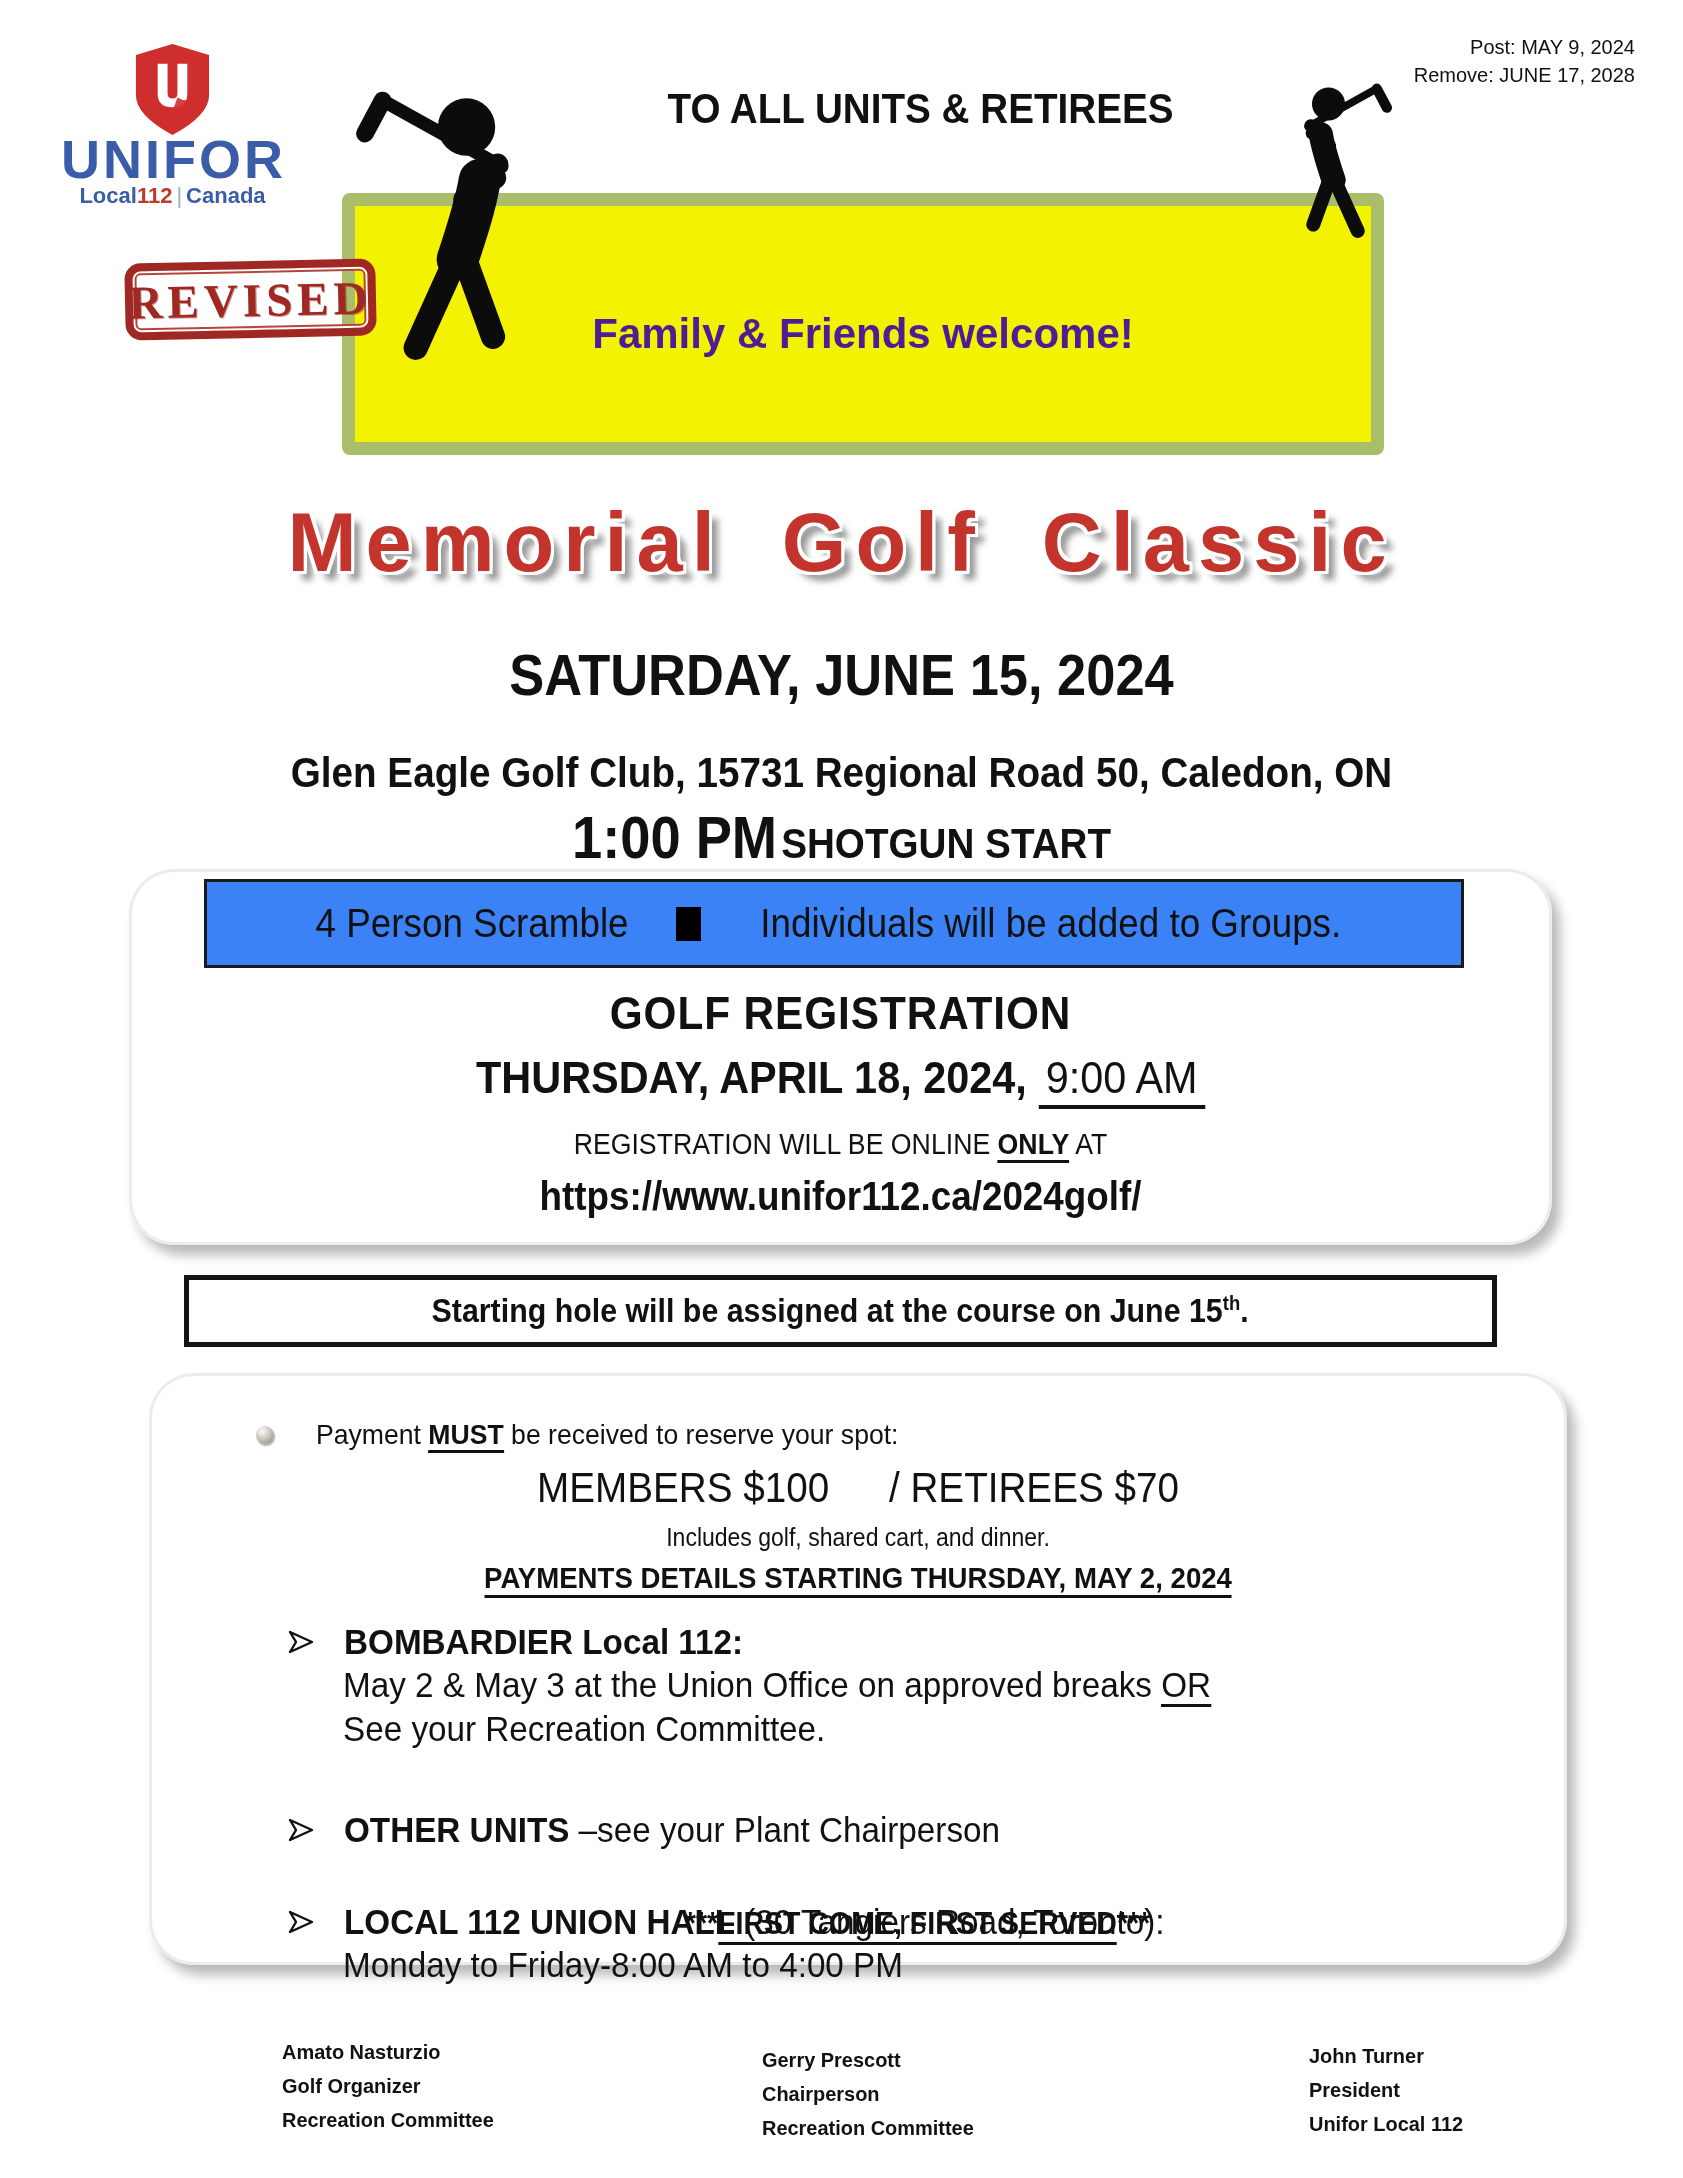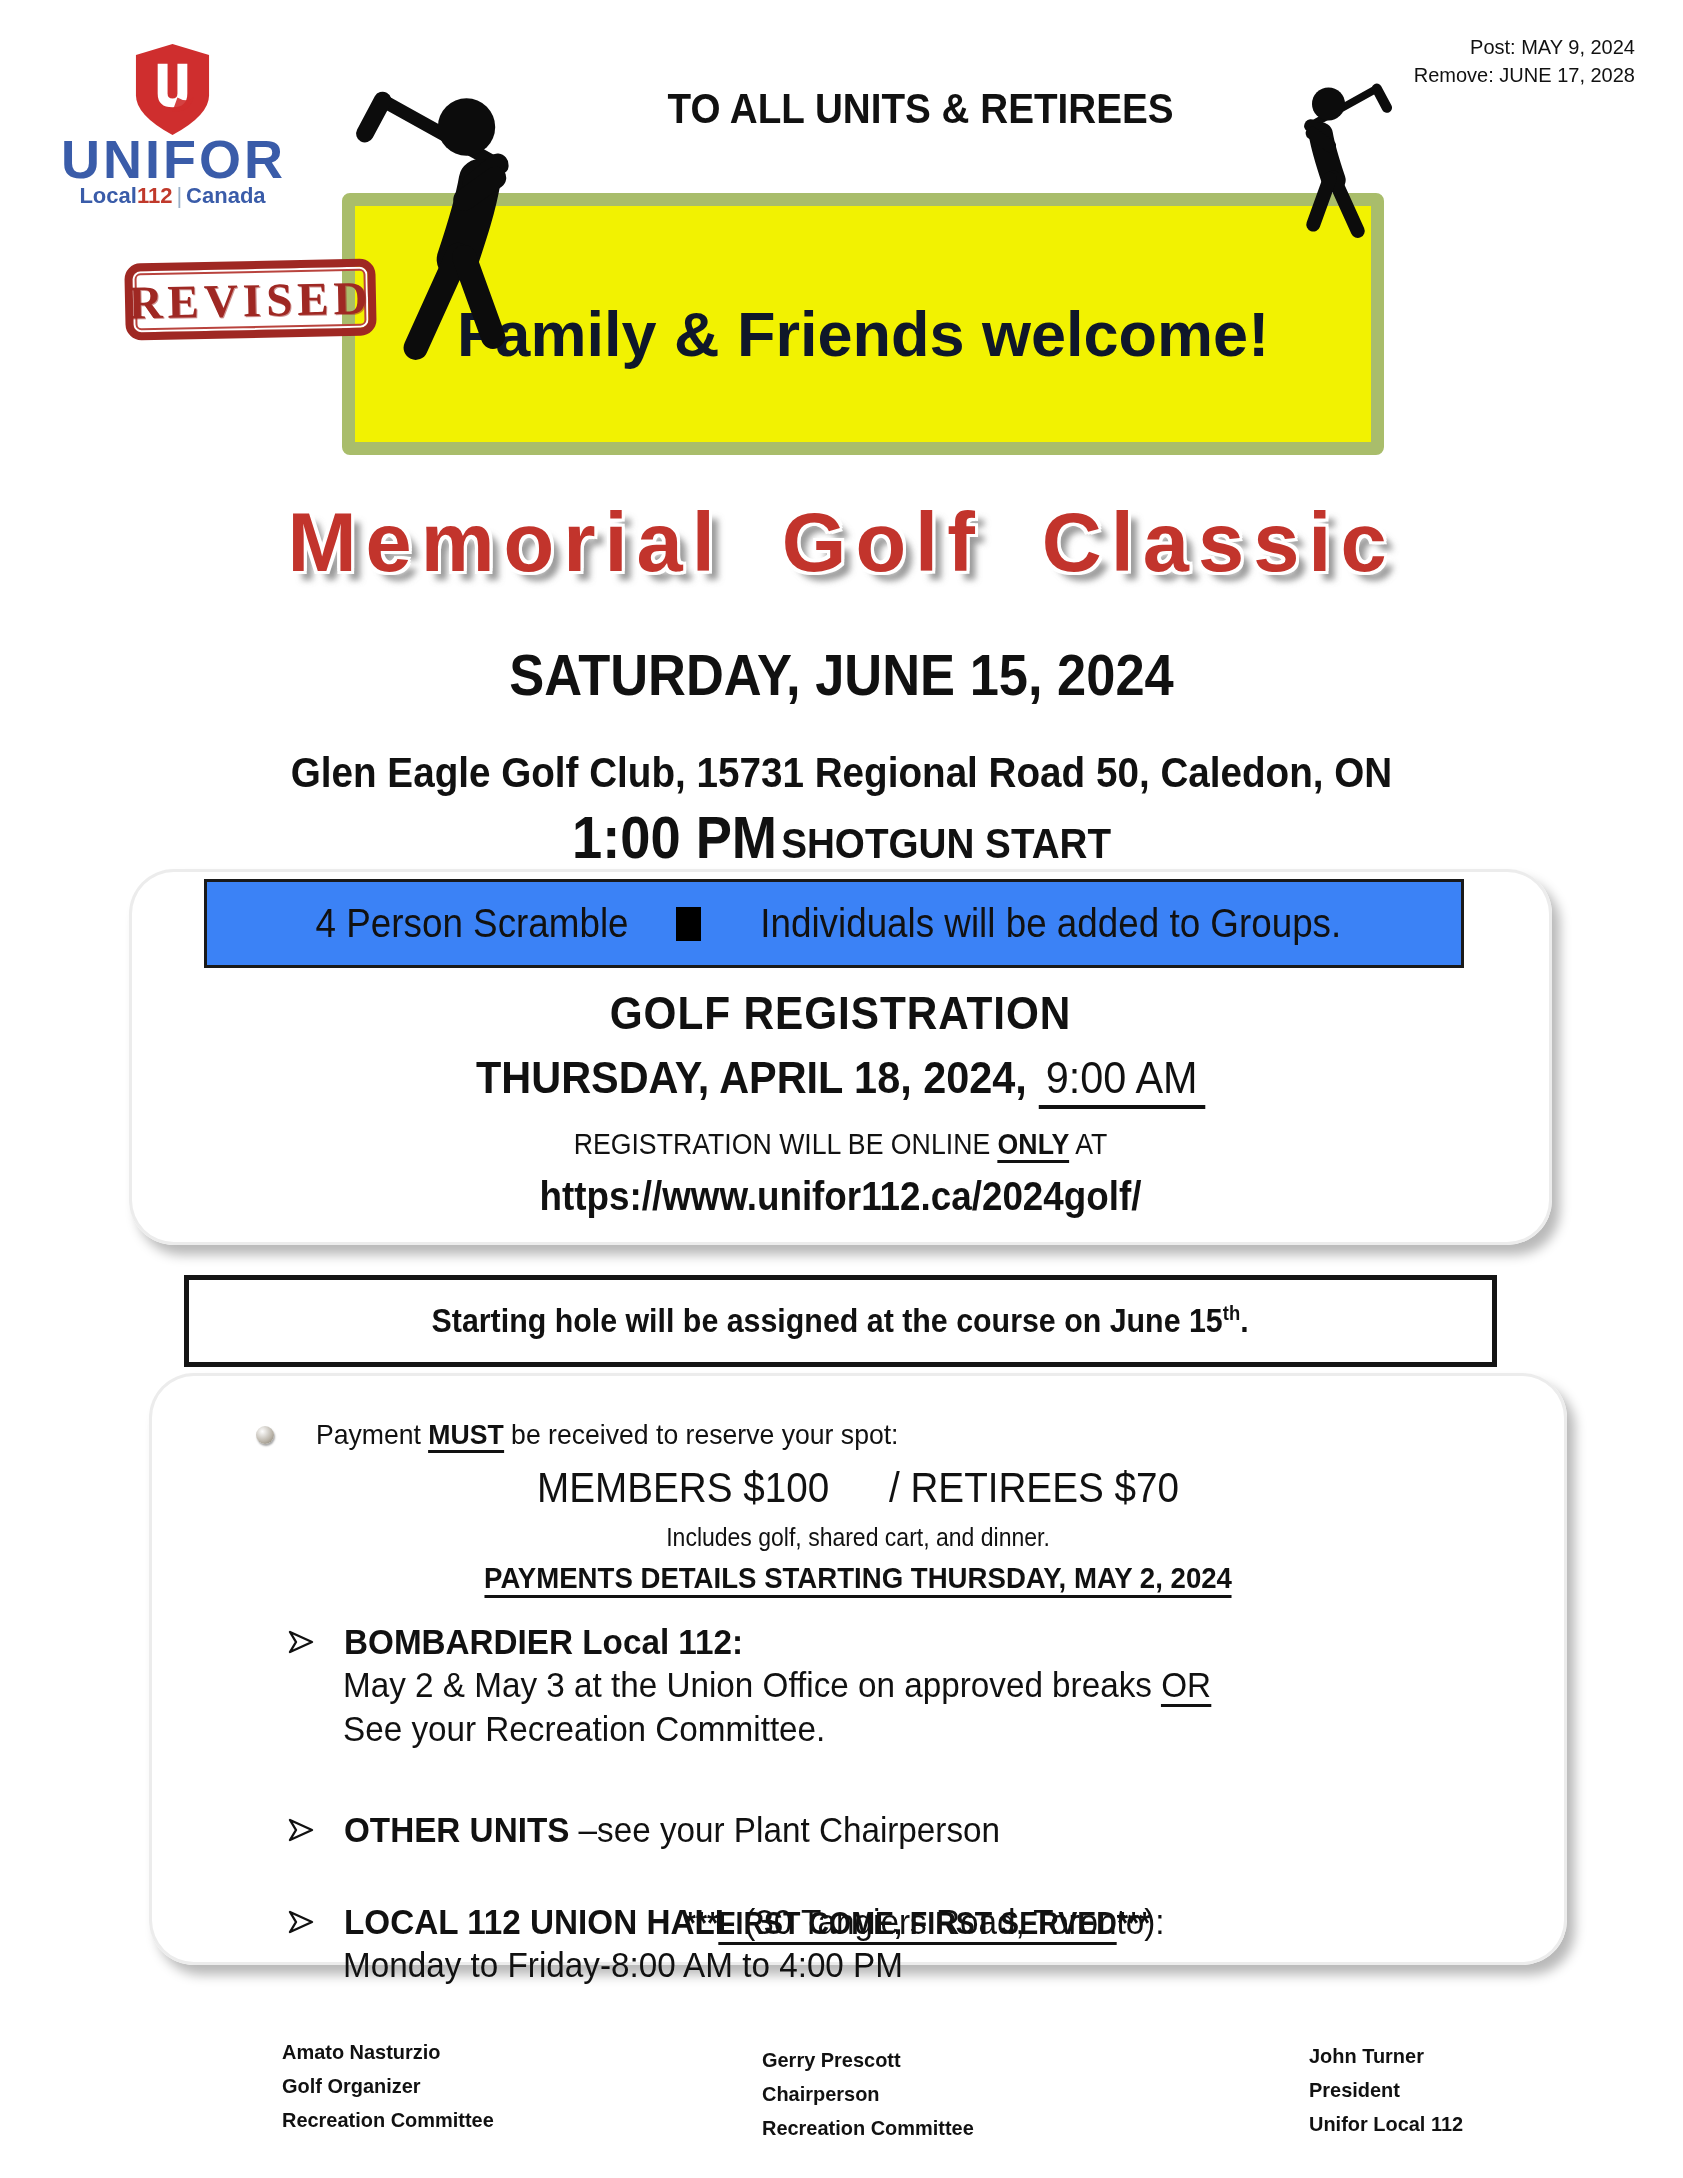--- a/index.html
+++ b/index.html
@@ -33,21 +33,21 @@
   
   .banner {
     left:342px; top:193px; width:1042px; height:262px; z-index:2;
     background:#f2f201; border:13px solid #a9bd6b; border-radius:8px;
     display:flex; flex-direction:column; align-items:center; justify-content:center;
   }
   .spots {
     color:#f20505; font-size:57px; font-weight:900; letter-spacing:1px;
     border-bottom:7px solid #f20505; padding:0 6px 3px 6px; line-height:1.05;
   }
-  .family { color:#0f172a; font-size:63px; font-weight:bold; margin-top:20px; letter-spacing:0px; }
+  .family { color:#4c1d95; font-size:42px; font-weight:bold; margin-top:20px; letter-spacing:0px; }
 
   
   .stamp {
     left:125px; top:261px; width:251px; height:77px; z-index:4;
     border:8px solid #9f2823; border-radius:16px; transform:rotate(-1.2deg);
     display:flex; align-items:center; justify-content:center; background:rgba(255,255,255,.0);
     box-shadow:inset 0 0 0 2px #fff, inset 0 0 0 4px #b9433d;
   }
   .stamp span {
     font-family:"Liberation Serif", serif; font-weight:bold; font-size:47px;
@@ -83,21 +83,21 @@
 
   .reg-title { top:117px; font-size:46px; font-weight:800; letter-spacing:1px; }
   .reg-date  { top:183px; font-size:45px; }
   .reg-date b { font-weight:800; }
   .reg-date .u-time { font-weight:400; border-bottom:4px solid #111; padding:0 8px 2px 8px; }
   .reg-online { top:259px; font-size:29px; font-weight:400; }
   .reg-online .only { font-weight:bold; border-bottom:3px solid #111; }
   .reg-url { top:305px; font-size:40px; font-weight:bold; }
 
   .notice {
-    left:184px; top:1275px; width:1313px; height:92px; background:#fff; border:5px solid #141414;
+    left:184px; top:1275px; width:1313px; height:72px; background:#fff; border:5px solid #141414;
     display:flex; align-items:center; justify-content:center; font-size:33px; font-weight:bold;
   }
   .notice sup { font-size:20px; }
 
   
   .pay-line { position:absolute; left:107px; top:46px; font-size:28px; display:flex; align-items:center; }
   .ball {
     display:inline-block; width:18px; height:18px; border-radius:50%;
     background:radial-gradient(circle at 35% 30%, #fdfdfd, #b9b3a8 60%, #7d7668); margin-right:42px;
     box-shadow:1px 2px 2px rgba(0,0,0,.35);

